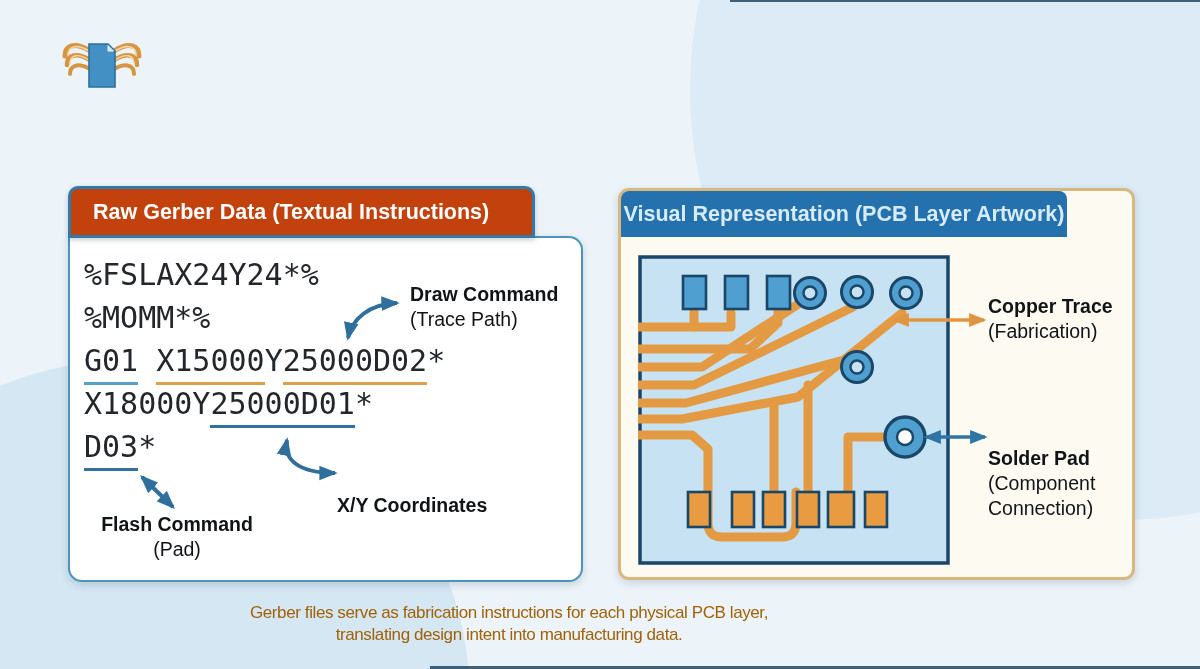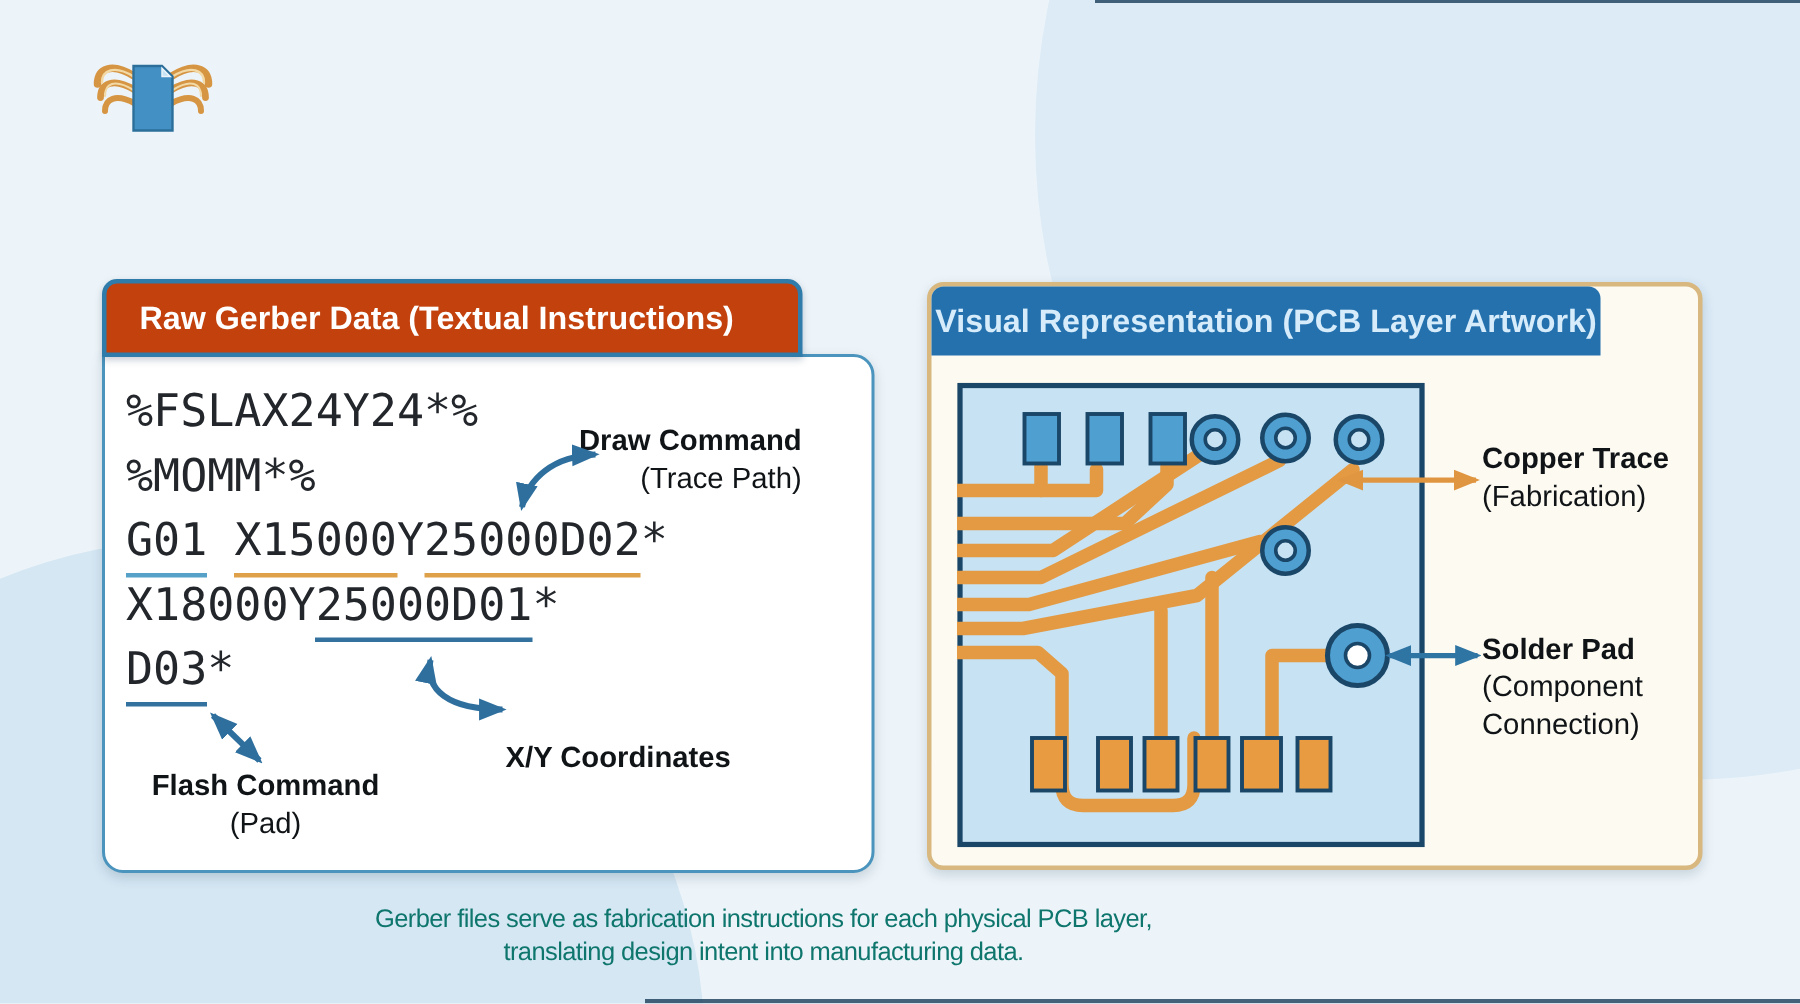--- a/index.html
+++ b/index.html
@@ -26,40 +26,40 @@
     font-family:"DejaVu Sans Mono", monospace; font-size:30px; color:#23272c; }
   .cl { height:43px; line-height:38px; white-space:pre; }
   .seg { display:inline-block; padding-bottom:2px; }
   .ul-lblue  { border-bottom:3.5px solid #55a1c8; }
   .ul-dblue  { border-bottom:3.5px solid #33729f; }
   .ul-orange { border-bottom:3.5px solid #dfa04a; }
 
   .ann { position:absolute; z-index:6; color:#101417; }
   .ann .t { font-weight:bold; font-size:19.5px; line-height:25px; }
   .ann .s { font-size:19.5px; line-height:25px; }
-  .ann-draw  { left:386px; top:282px;text-align:right; }
+  .ann-draw  { left:410px; top:282px; }
   .ann-xy    { left:337px; top:463px;margin-top:30px; }
   .ann-flash { left:98px;  top:512px; width:158px; text-align:center; }
 
   .arrow-svg { position:absolute; z-index:7; overflow:visible; }
 
   
   .rp { position:absolute; left:618px; top:188px; width:517px; height:392px;
     background:#fdfaf2; border:3px solid #d8b87f; border-radius:11px;
     box-shadow:0 3px 8px rgba(30,60,90,.18); z-index:2; }
   .rp-header { position:absolute; left:621px; top:191px; width:446px; height:46px;
     background:#2471ae; border-radius:8px 8px 0 0; color:#d6ecfb; font-weight:bold;
     font-size:21.5px; line-height:46px; text-align:center; z-index:3; }
   .pcb-svg { position:absolute; left:638px; top:255px; z-index:3; }
   .ann-copper { left:988px; top:294px; width:140px; }
-  .ann-solder { left:988px; top:421px; width:132px; }
+  .ann-solder { left:988px; top:446px; width:132px; }
 
   
   .caption { position:absolute; left:0; top:602px; width:1018px; text-align:center;
-    color:#0f766e; font-size:17px; letter-spacing:-0.4px; line-height:21.5px; z-index:5; }
+    color:#a16207; font-size:17px; letter-spacing:-0.4px; line-height:21.5px; z-index:5; }
 </style>
 </head>
 <body>
 
 <div class="stage">
 
   <div class="blob blob-tr"></div>
   <div class="blob blob-bl"></div>
   <div class="edge-top"></div>
   <div class="edge-bottom"></div>

